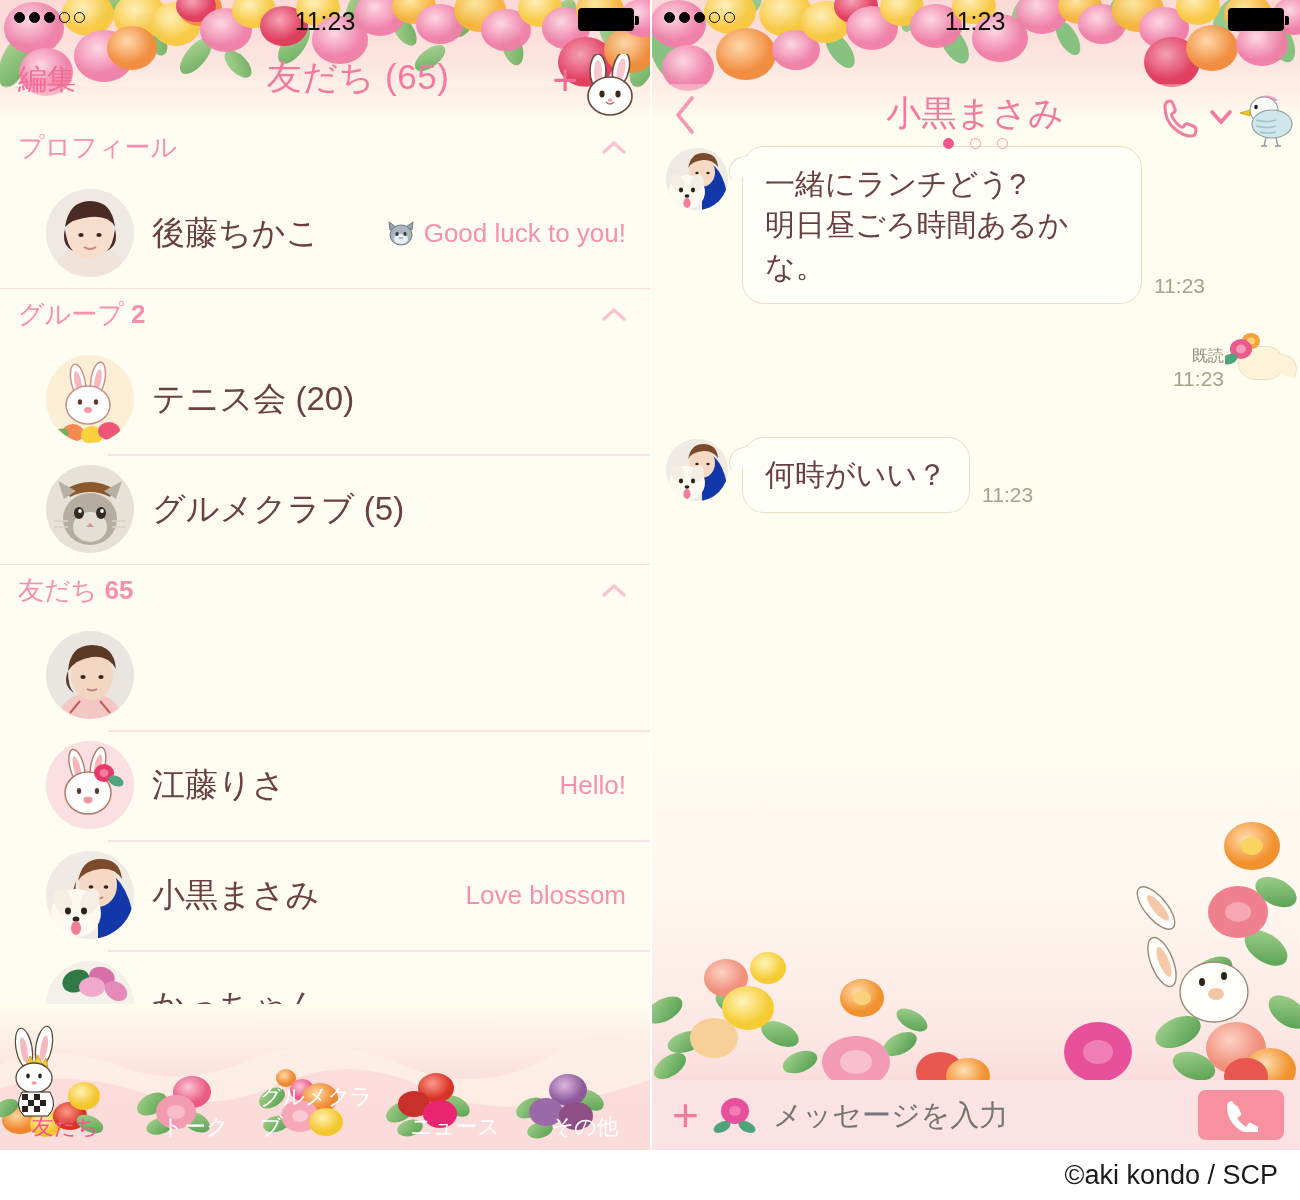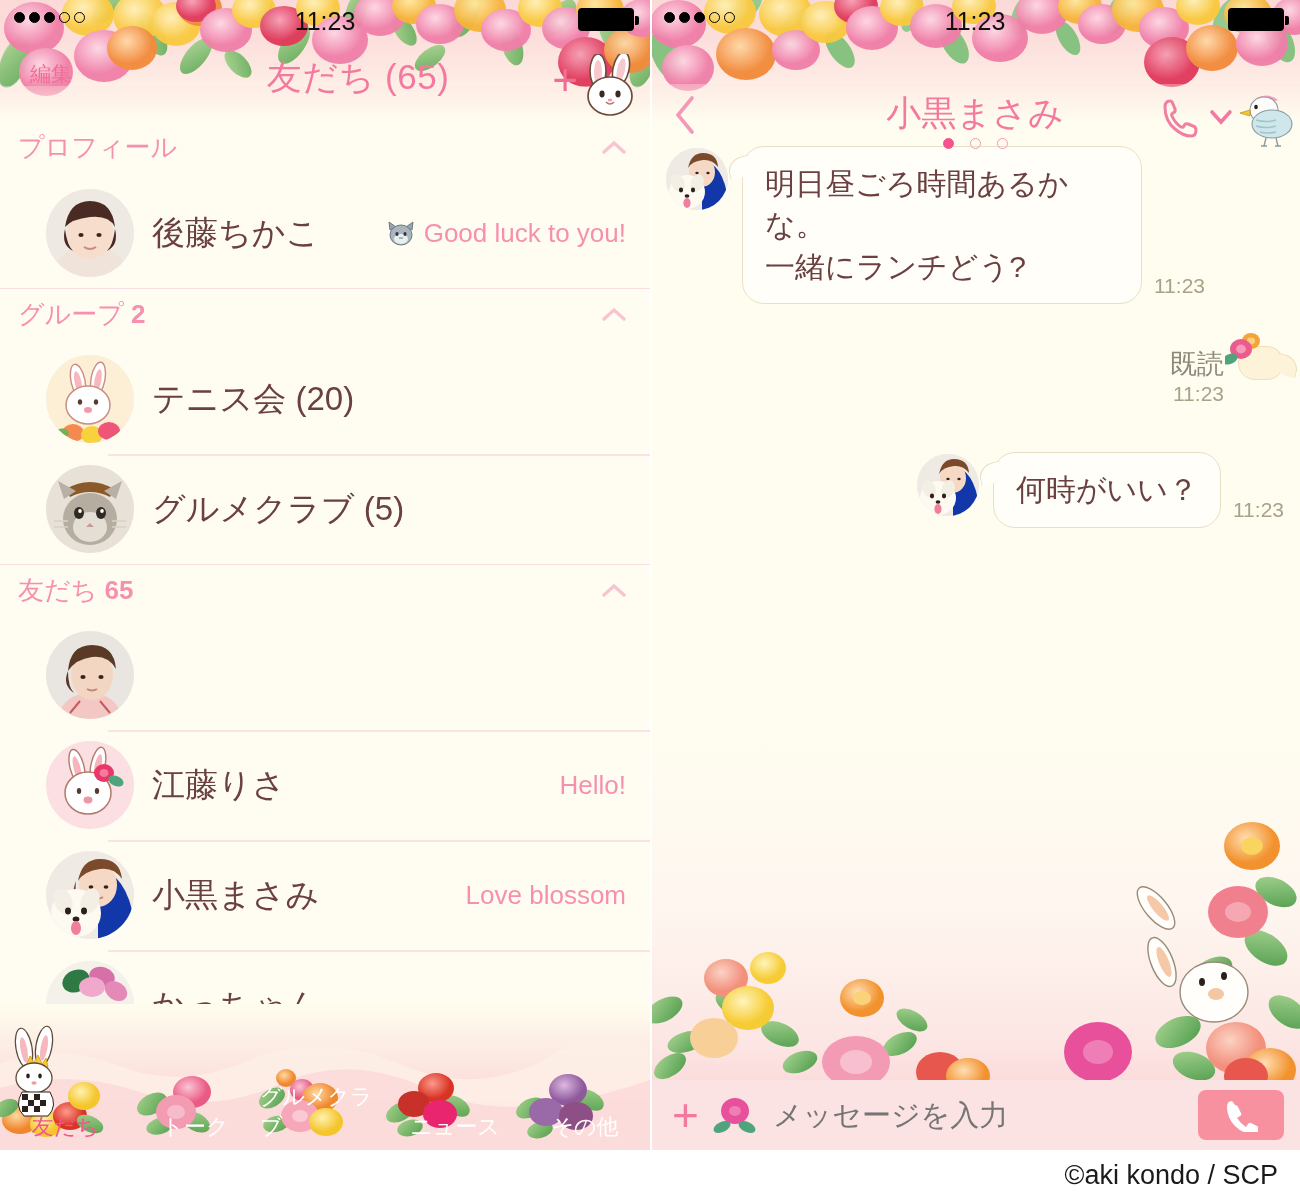--- a/index.html
+++ b/index.html
@@ -39,21 +39,21 @@
   .battery::after {
     content: ""; position: absolute; right: -7px; top: 6px; width: 4px; height: 9px;
     background: #000; border-radius: 0 2px 2px 0;
   }
 
   
   .navbar {
     position: absolute; top: 42px; left: 0; width: 650px; height: 72px; z-index: 5;
   }
   .nav-edit {
-    position: absolute; left: 30px; top: 18px; font-size: 21px; color: #f06e96;
+    position: absolute; left: 18px; top: 18px; font-size: 29px; color: #f06e96;
   }
   .nav-title {
     position: absolute; left: 0; width: 716px; top: 12px; text-align: center;
     font-size: 35px; color: #f4799f; letter-spacing: 0.5px;
   }
   .nav-title-r {
     position: absolute; left: 0; width: 650px; top: 48px; text-align: center;
     font-size: 35px; color: #f4799f;
   }
   .nav-plus {
@@ -165,21 +165,21 @@
   }
   .bubble-rose {
     position: absolute; left: -14px; top: -16px; width: 40px; height: 38px; z-index: 3;
   }
   .ts { font-size: 21px; color: #a9a189; white-space: nowrap; }
   .ts.in-ts  { align-self: flex-end; margin-left: 12px; margin-bottom: 6px; }
   .read-block {
     display: flex; flex-direction: column; align-items: flex-end;
     margin-right: 14px; align-self: flex-end; margin-bottom: 4px;
   }
-  .read-block .read { font-size: 27px; color: #8e8878; }
+  .read-block .read { font-size: 16px; color: #8e8878; }
 
   
   .chat-decor { position: absolute; left: 0; bottom: 0; width: 650px; height: 300px; }
   .inputbar {
     position: absolute; bottom: 0; left: 0; width: 650px; height: 70px;
     background: #fbe2e3; display: flex; align-items: center; z-index: 6;
   }
   .ib-plus {
     margin-left: 22px; font-size: 46px; line-height: 36px; color: #f4799f;
     font-weight: 300; flex: 0 0 auto;
@@ -736,22 +736,22 @@
             <ellipse cx="21" cy="44" rx="18" ry="17" fill="#fdfaf2"></ellipse>
             <ellipse cx="12" cy="35" rx="6.4" ry="9" transform="rotate(-22 12 35)" fill="#f4efe4"></ellipse>
             <ellipse cx="31" cy="35" rx="6.4" ry="9" transform="rotate(22 31 35)" fill="#f4efe4"></ellipse>
             <ellipse cx="15" cy="42" rx="2.1" ry="2.4" fill="#2b211c"></ellipse>
             <ellipse cx="27" cy="42" rx="2.1" ry="2.4" fill="#2b211c"></ellipse>
             <ellipse cx="21" cy="48" rx="2.4" ry="1.8" fill="#2b211c"></ellipse>
             <ellipse cx="21" cy="55" rx="3.6" ry="5" fill="#f07f9c"></ellipse>
           </svg>
         </div>
         <div class="bubble in">
+          <div>一緒にランチどう?</div>
           <div>明日昼ごろ時間あるかな。</div>
-          <div>一緒にランチどう?</div>
         </div>
         <div class="ts in-ts">11:23</div>
       </div>
 
       <div class="msg out" style="margin-top:42px;">
         <div class="read-block">
           <span class="read">既読</span>
           <span class="ts">11:23</span>
         </div>
         <div class="bubble out">
@@ -760,21 +760,21 @@
               <ellipse cx="26" cy="10" rx="9" ry="8" fill="#f5a23a"></ellipse>
               <ellipse cx="26" cy="10" rx="4" ry="3.4" fill="#fbd27a"></ellipse>
               <ellipse cx="16" cy="18" rx="11" ry="10" fill="#ea5c8e"></ellipse>
               <ellipse cx="16" cy="18" rx="5" ry="4.4" fill="#f59ab8"></ellipse>
               <ellipse cx="5" cy="28" rx="8" ry="5" transform="rotate(-24 5 28)" fill="#4fa47e"></ellipse>
             </svg>
           </span>
         </div>
       </div>
 
-      <div class="msg in" style="margin-top:42px;justify-content:flex-end;">
+      <div class="msg in" style="margin-top:42px;">
         <div class="msg-avatar">
           <svg viewBox="0 0 62 62" width="62" height="62">
             <rect width="62" height="62" fill="#efeae4"></rect>
             <path d="M36 12 q24 4 27 50h-27z" fill="#1237a8"></path>
             <ellipse cx="36" cy="24" rx="13" ry="15" fill="#f6d9c4"></ellipse>
             <path d="M22 20 q3-15 15-15 q14 0 15 14 q-6-8-15-7 q-11 1-15 8z" fill="#7a4a2a"></path>
             <ellipse cx="31" cy="25" rx="1.7" ry="1.3" fill="#33241c"></ellipse>
             <ellipse cx="42" cy="25" rx="1.7" ry="1.3" fill="#33241c"></ellipse>
             <ellipse cx="21" cy="44" rx="18" ry="17" fill="#fdfaf2"></ellipse>
             <ellipse cx="12" cy="35" rx="6.4" ry="9" transform="rotate(-22 12 35)" fill="#f4efe4"></ellipse>

